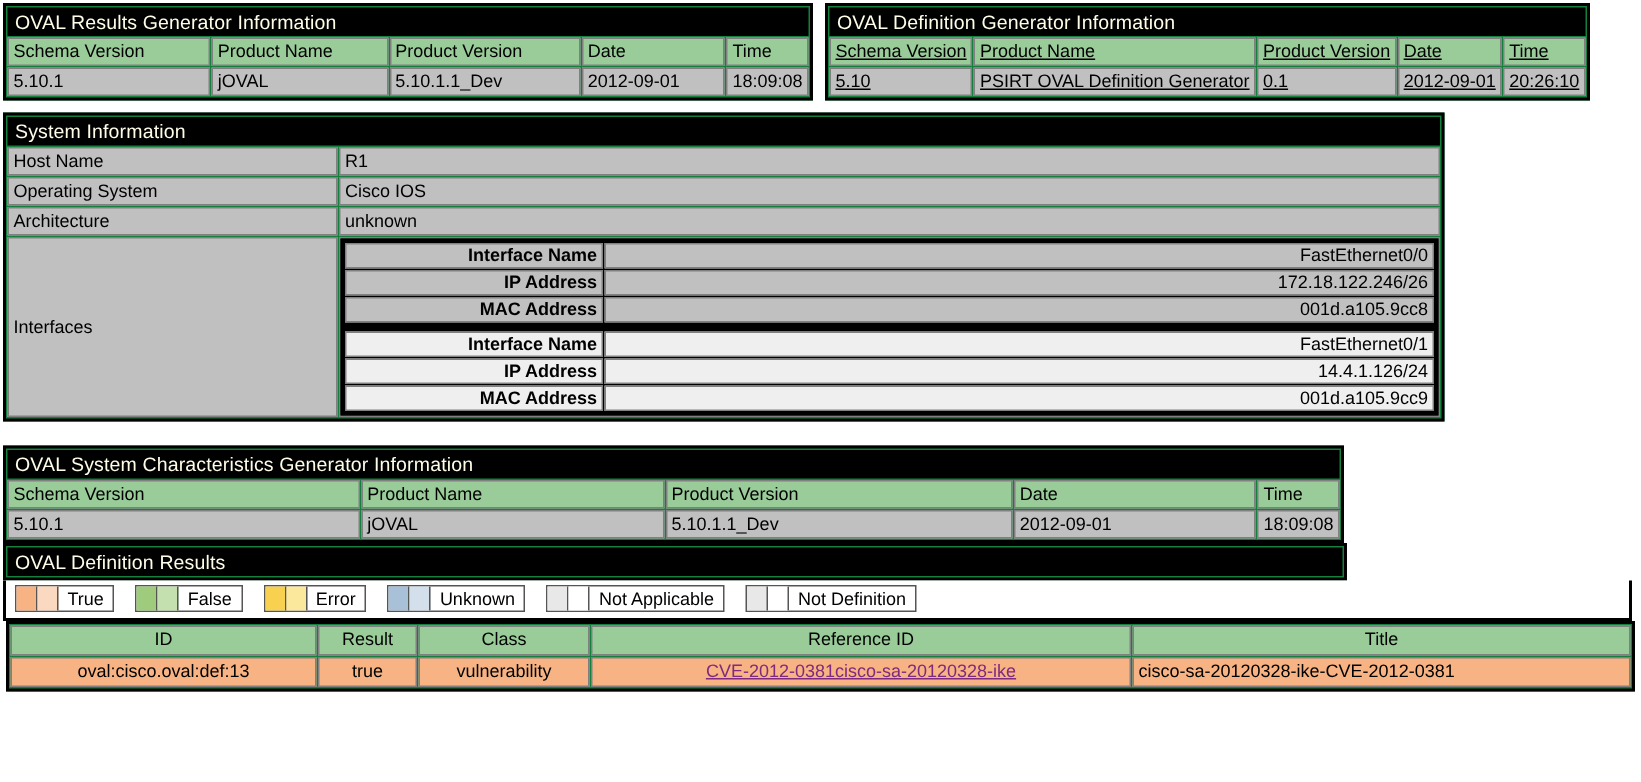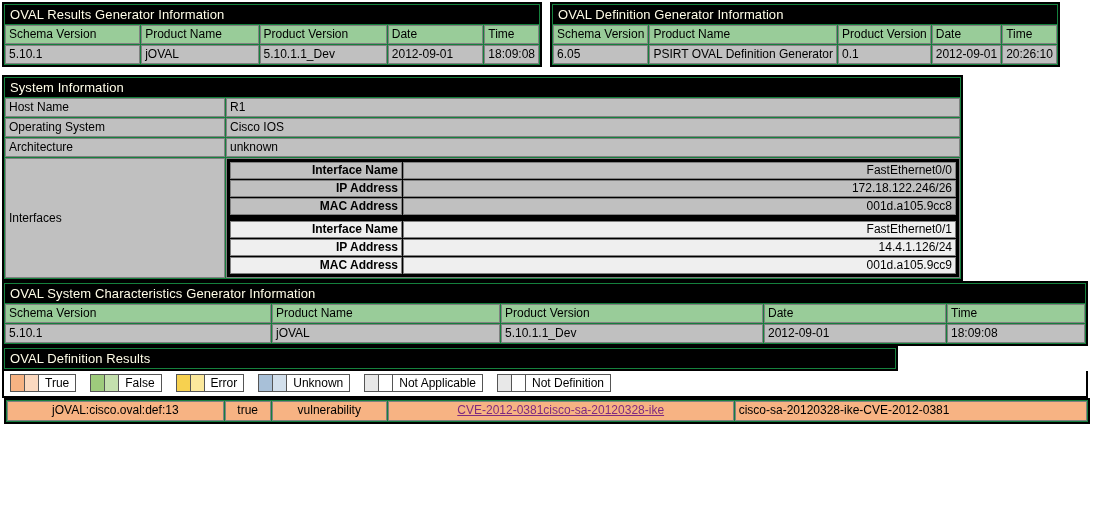--- a/index.html
+++ b/index.html
@@ -47,21 +47,21 @@
   }
 
   
   .toprow {
     display: flex;
     align-items: flex-start;
     gap: 8px;
     padding: 2px 0 0 2px;
   }
   #results-generator-table { width: 540px; }
-  #definition-generator-table { width: 468px; }
+  #definition-generator-table { width: 468px; text-decoration: underline; }
   #results-generator-table td, #definition-generator-table td { height: 15px; }
 
   
   .sysblock { padding: 8px 0 0 2px; }
   #system-information-table { width: 961px; }
   #system-information-table > tbody > tr > td { height: 15px; }
   td.sys-label { width: 212px; font-weight: bold; }
   td.sys-value { }
   td.iface-holder { padding: 0 !important; background: #c0c0c0 !important; }
 
@@ -79,21 +79,21 @@
     padding: 0 3px;
     height: 15px;
     white-space: nowrap;
     text-align: right;
   }
   table.iface.alt td { background: #efefef; }
   table.iface td.k { width: 164px; font-weight: bold; }
 
   
   .scblock { padding: 0; }
-  #system-characteristics-table { width: 1086px; margin-left: 2px; }
+  #system-characteristics-table { width: 894px; margin-left: 2px; margin-top: 16px; }
   #system-characteristics-table td { height: 15px; }
 
   #definition-results-wrap { margin-left: 2px; width: 1086px; }
 
   
   .legend-bar {
     background: #ffffff;
     border: 2px solid #000000;
     border-top: none;
     padding: 3px 2px 4px 6px;
@@ -169,21 +169,21 @@
         <td colspan="5" class="sec-head">OVAL Definition Generator Information</td>
       </tr>
       <tr>
         <td class="hdr" style="width:100px">Schema Version</td>
         <td class="hdr" style="width:206px">Product Name</td>
         <td class="hdr" style="width:96px">Product Version</td>
         <td class="hdr" style="width:68px">Date</td>
         <td class="hdr">Time</td>
       </tr>
       <tr>
-        <td>6.05</td>
+        <td>5.10</td>
         <td>PSIRT OVAL Definition Generator</td>
         <td>0.1</td>
         <td>2012-09-01</td>
         <td>20:26:10</td>
       </tr>
     </tbody>
   </table>
 
 </div>
 
@@ -314,21 +314,28 @@
     <div class="legend-item">
       <span class="sw" style="background: rgb(232, 232, 232);"></span>
       <span class="sw2" style="background: rgb(255, 255, 255);"></span>
       <span class="lg-text">Not Definition</span>
     </div>
   </div>
 
   <table class="oval" id="definition-results-table">
     <tbody>
       <tr>
-        <td class="result-cell" style="background: rgb(247, 179, 131);">jOVAL:cisco.oval:def:13</td>
+        <td class="hdr c-id" style="text-align:center">ID</td>
+        <td class="hdr c-res" style="text-align:center">Result</td>
+        <td class="hdr c-class" style="text-align:center">Class</td>
+        <td class="hdr c-ref" style="text-align:center">Reference ID</td>
+        <td class="hdr" style="text-align:center">Title</td>
+      </tr>
+      <tr>
+        <td class="result-cell" style="background: rgb(247, 179, 131);">oval:cisco.oval:def:13</td>
         <td class="result-cell" style="background: rgb(247, 179, 131);">true</td>
         <td class="result-cell" style="background: rgb(247, 179, 131);">vulnerability</td>
         <td class="result-cell" style="background: rgb(247, 179, 131);">
           <a href="#">CVE-2012-0381cisco-sa-20120328-ike</a>
         </td>
         <td class="result-cell title-cell" style="background: rgb(247, 179, 131);">cisco-sa-20120328-ike-CVE-2012-0381</td>
       </tr>
     </tbody>
   </table>
 

